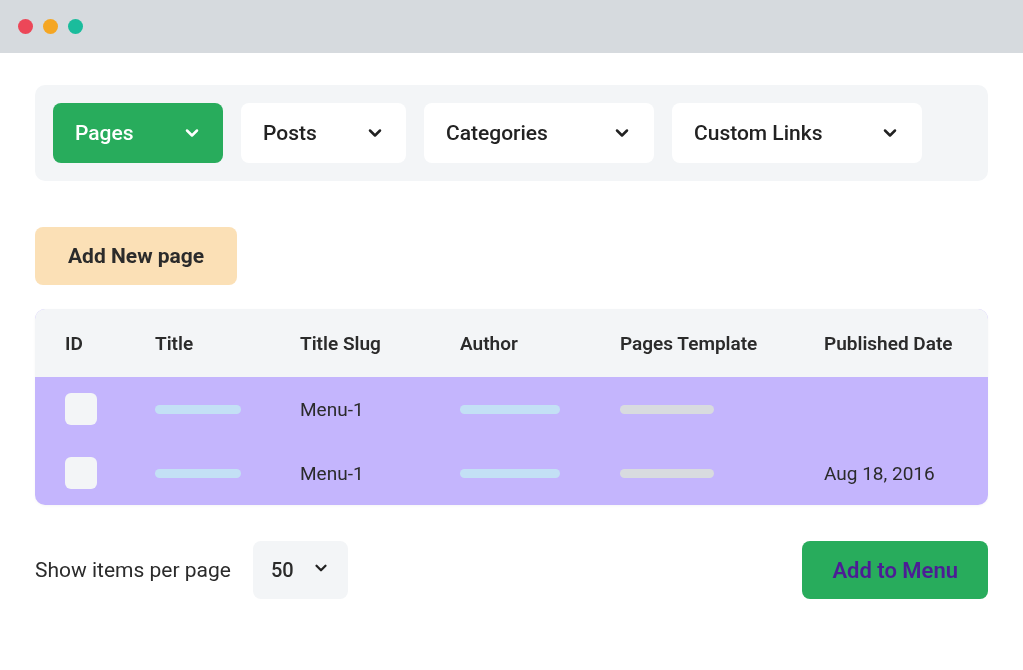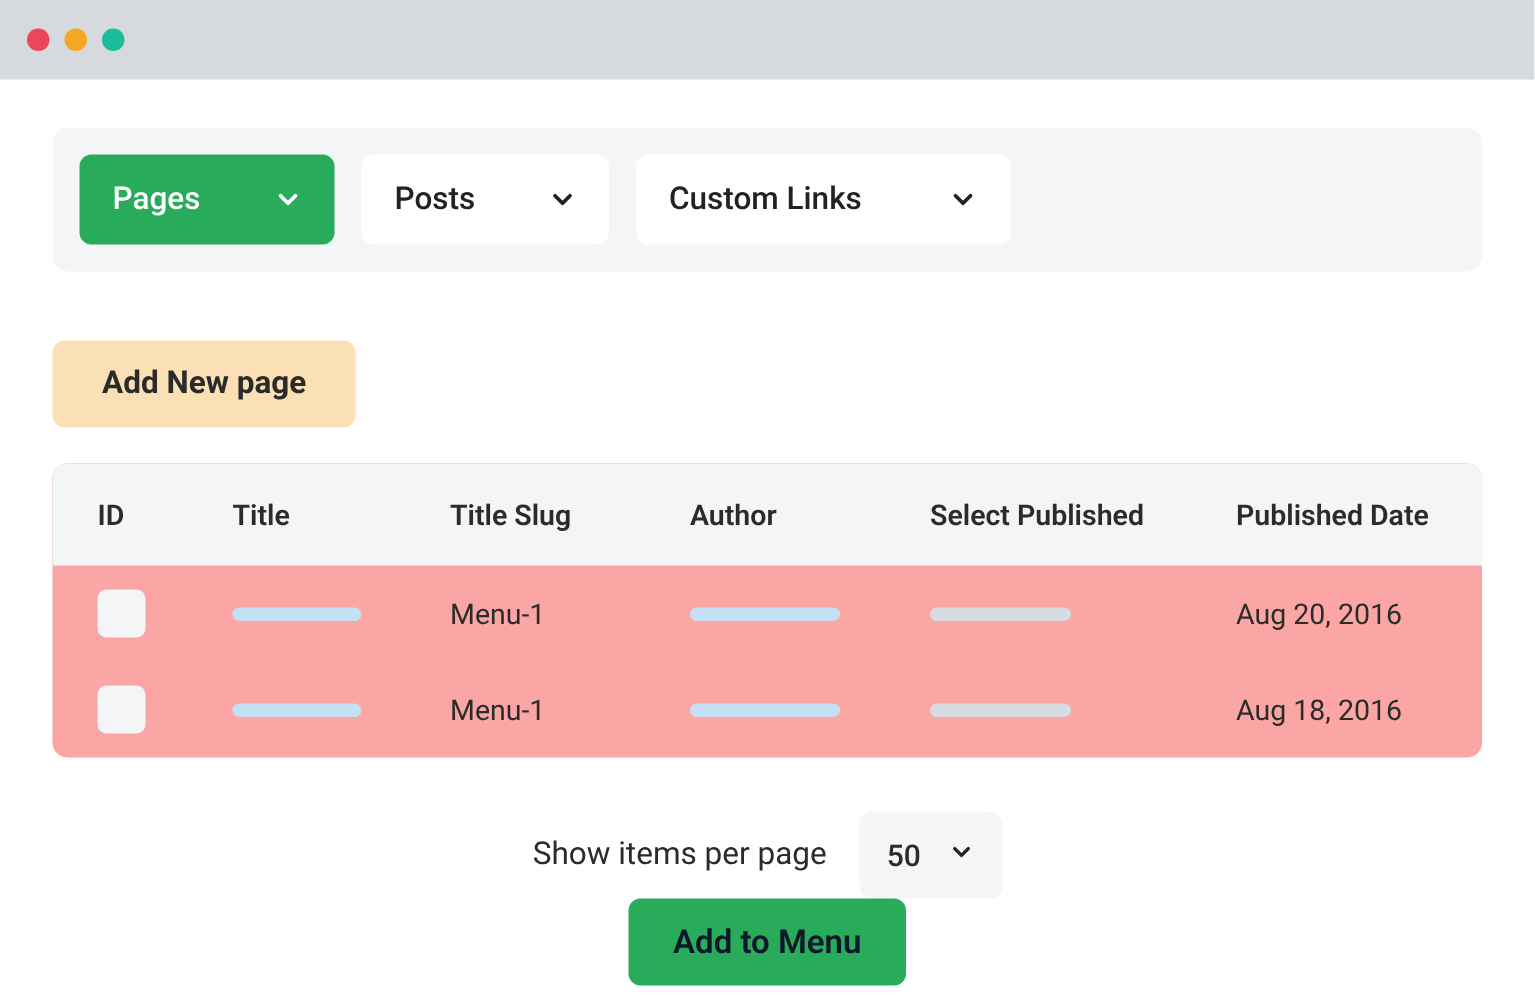--- a/index.html
+++ b/index.html
@@ -72,21 +72,21 @@
     font-weight: 700;
     font-size: 21px;
     height: 58px;
     padding: 0 33px;
     border-radius: 8px;
     cursor: pointer;
   }
 
   .table-wrap {
     margin-top: 24px;
-    background: #fca5a5;
+    background: #c4b5fd;
     border-radius: 10px;
     overflow: hidden;
     box-shadow: 0 1px 3px rgba(0,0,0,0.04);
   }
   .thead {
     background: #f3f5f7;
     display: flex;
     align-items: center;
     height: 68px;
     padding: 0 30px;
@@ -122,21 +122,20 @@
   .skel.grey { background: #d8dbdf; }
   .skel.w1 { width: 86px; }
   .skel.w2 { width: 100px; }
   .skel.w3 { width: 94px; }
 
   .footer {
     margin-top: 36px;
     display: flex;
     align-items: center;
     justify-content: space-between;
-    flex-direction: column;
   }
   .footer-left {
     display: flex;
     align-items: center;
     gap: 22px;
   }
   .pp-label {
     font-size: 21px;
     color: #2b2b2b;
   }
@@ -148,21 +147,21 @@
     display: flex;
     align-items: center;
     gap: 18px;
     font-size: 20px;
     font-weight: 500;
     color: #2b2b2b;
     cursor: pointer;
   }
   .add-menu-btn {
     background: #28ac5c;
-    color: #0f172a;
+    color: #4c1d95;
     font-size: 22px;
     font-weight: 600;
     height: 58px;
     padding: 0 30px;
     border-radius: 8px;
     display: flex;
     align-items: center;
     justify-content: center;
     cursor: pointer;
   }
@@ -182,20 +181,28 @@
     <div class="tab pages active">
       <span>Pages</span>
       <span class="chev">
         <svg width="20" height="20" viewBox="0 0 24 24" fill="none">
             <path d="M6 9l6 6 6-6" stroke-width="3" stroke-linecap="round" stroke-linejoin="round"></path>
           </svg>
       </span>
     </div>
     <div class="tab posts">
       <span>Posts</span>
+      <span class="chev">
+        <svg width="20" height="20" viewBox="0 0 24 24" fill="none">
+            <path d="M6 9l6 6 6-6" stroke-width="3" stroke-linecap="round" stroke-linejoin="round"></path>
+          </svg>
+      </span>
+    </div>
+    <div class="tab categories">
+      <span>Categories</span>
       <span class="chev">
         <svg width="20" height="20" viewBox="0 0 24 24" fill="none">
             <path d="M6 9l6 6 6-6" stroke-width="3" stroke-linecap="round" stroke-linejoin="round"></path>
           </svg>
       </span>
     </div>
     <div class="tab custom">
       <span>Custom Links</span>
       <span class="chev">
         <svg width="20" height="20" viewBox="0 0 24 24" fill="none">
@@ -208,39 +215,38 @@
   <div class="add-new">
     <span>Add New page</span>
   </div>
 
   <div class="table-wrap">
     <div class="thead">
       <div class="col-id">ID</div>
       <div class="col-title">Title</div>
       <div class="col-slug">Title Slug</div>
       <div class="col-author">Author</div>
-      <div class="col-template">Select Published</div>
+      <div class="col-template">Pages Template</div>
       <div class="col-date">Published Date</div>
     </div>
 
     <div class="trow">
       <div class="col-id">
         <div class="chk"></div>
       </div>
       <div class="col-title">
         <div class="skel blue w1"></div>
       </div>
       <div class="col-slug">Menu-1</div>
       <div class="col-author">
         <div class="skel blue w2"></div>
       </div>
       <div class="col-template">
         <div class="skel grey w3"></div>
       </div>
-      <div class="col-date">Aug 20, 2016</div>
     </div>
 
     <div class="trow">
       <div class="col-id">
         <div class="chk"></div>
       </div>
       <div class="col-title">
         <div class="skel blue w1"></div>
       </div>
       <div class="col-slug">Menu-1</div>

